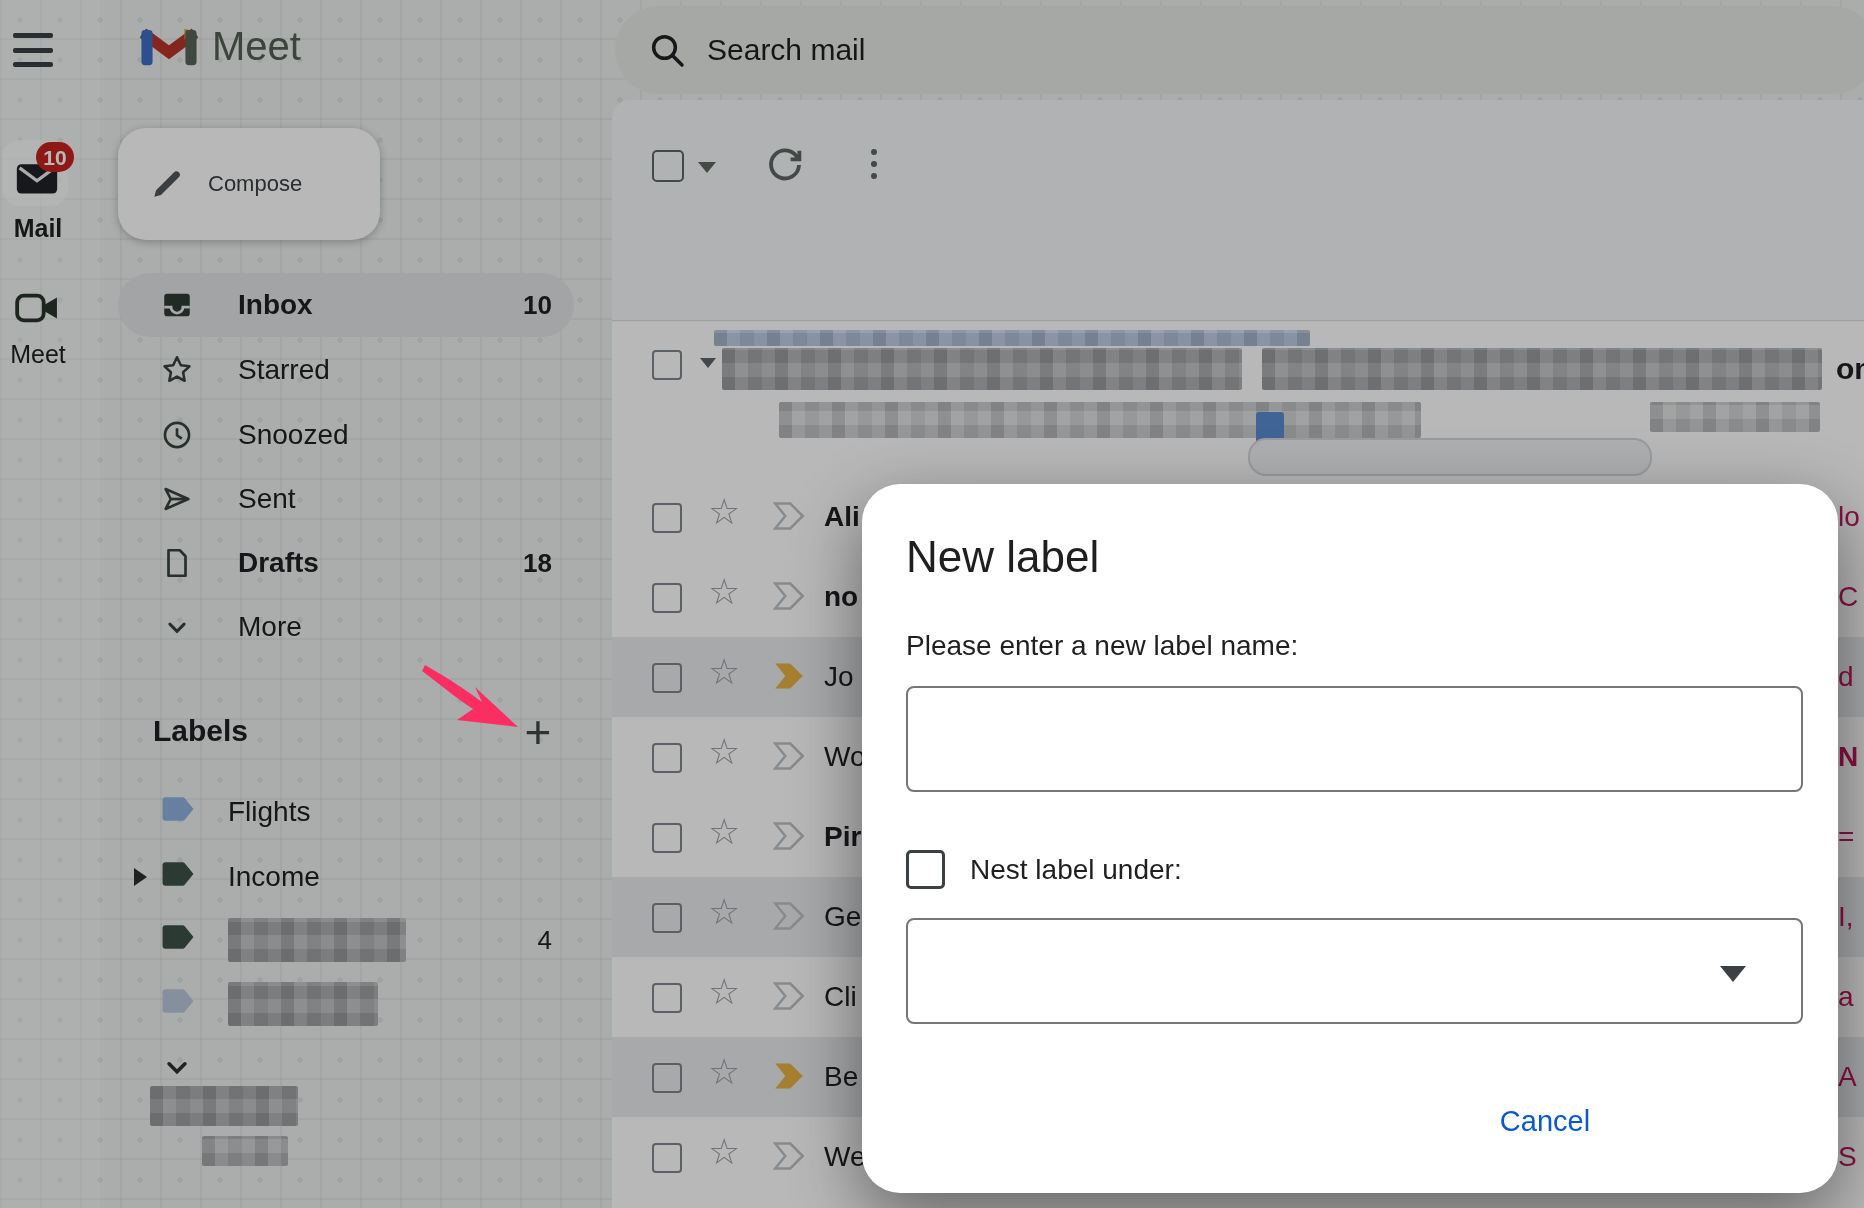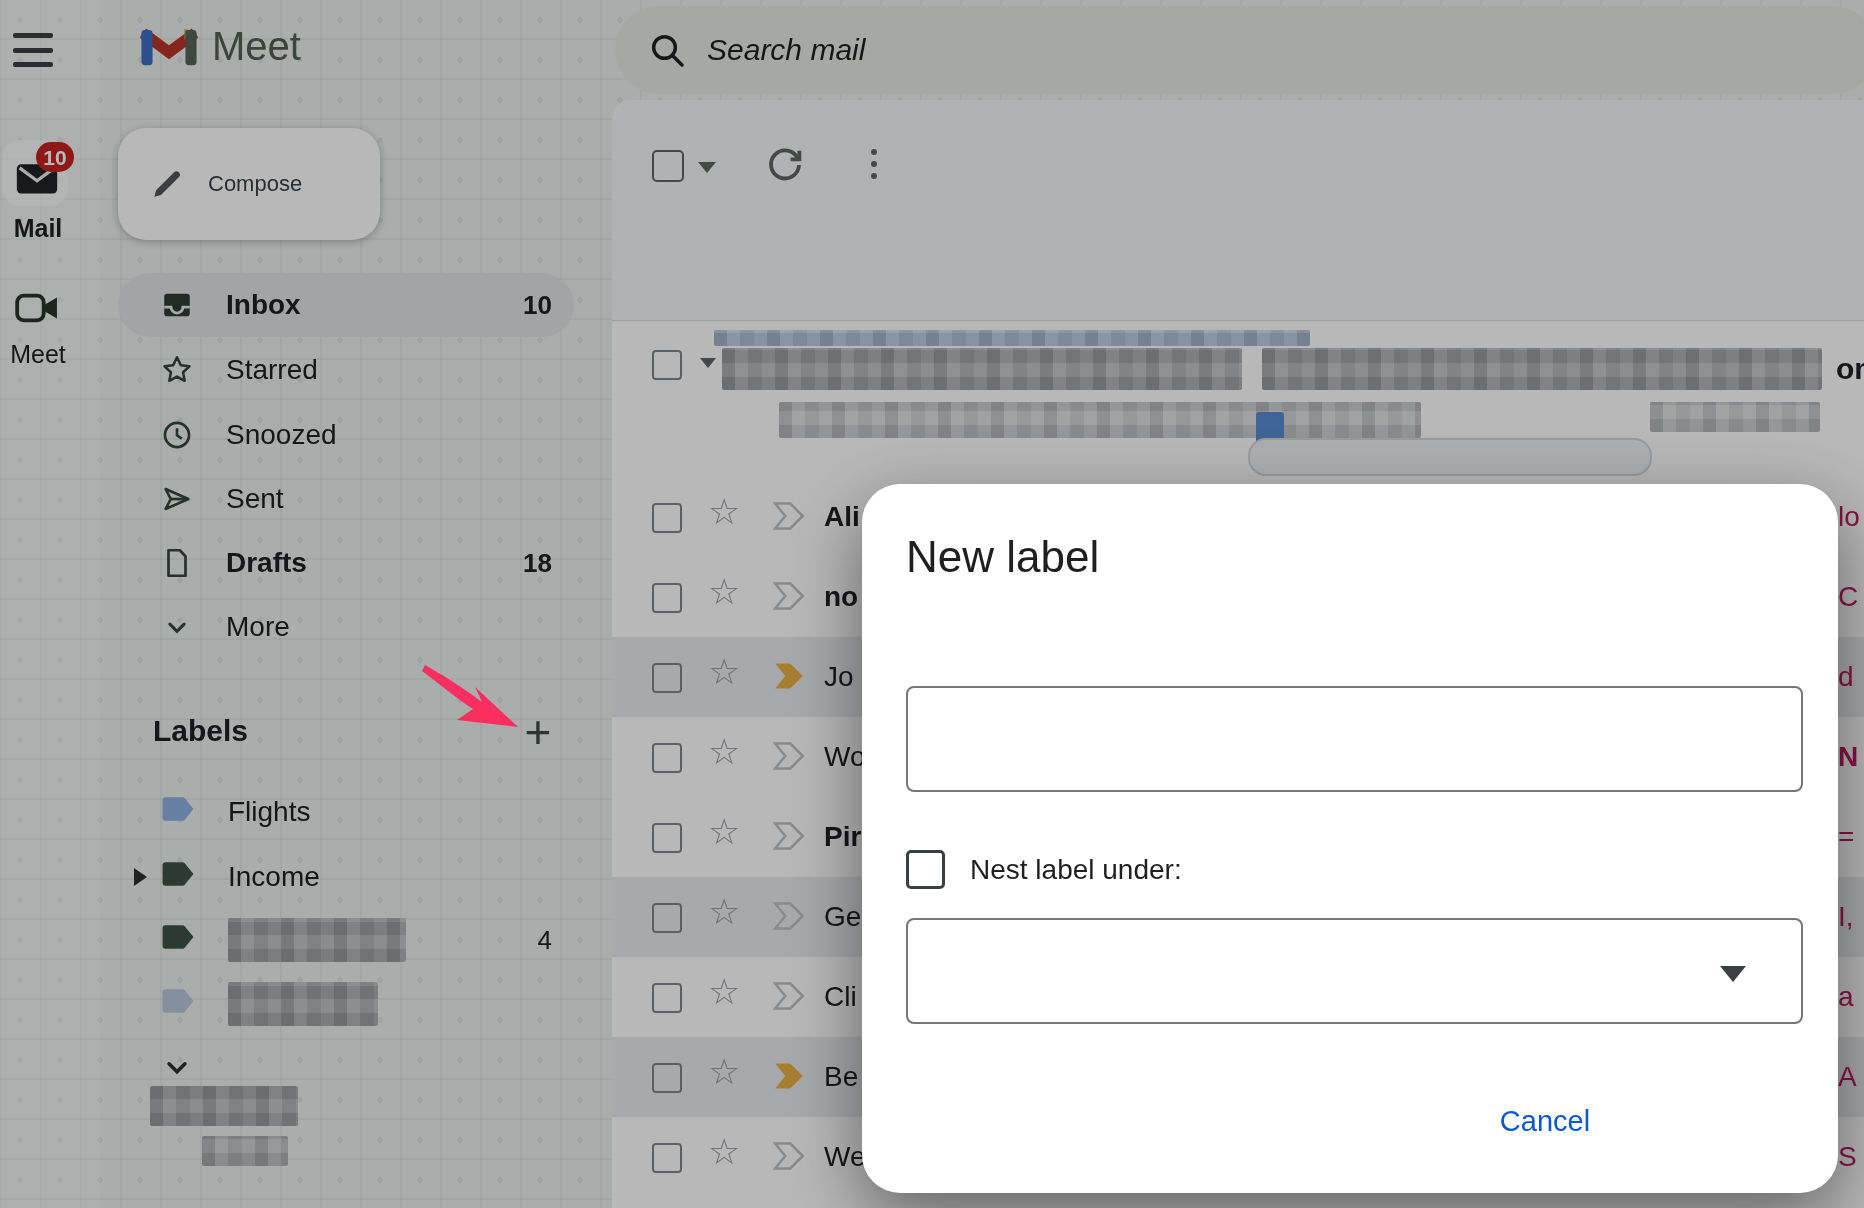--- a/index.html
+++ b/index.html
@@ -32,21 +32,21 @@
   #search-input{border:none;background:transparent;outline:none;font-size:30px;color:#1f1f1f;width:900px;
      font-family:"Liberation Sans",sans-serif;}
   #search-input::placeholder{color:#1f1f1f;opacity:1;}
   
   #compose-btn{position:absolute;left:118px;top:128px;width:262px;height:112px;border-radius:28px;background:#ffffff;
     box-shadow:0 2px 8px rgba(60,64,67,0.35);display:flex;align-items:center;cursor:pointer;}
   #compose-label{font-size:22px;font-weight:500;color:#3c4043;margin-left:22px;}
   .nav-item{position:absolute;left:118px;width:456px;height:64px;border-radius:32px;display:flex;align-items:center;cursor:pointer;font-size:28px;color:#202124;}
   .nav-item.active{background:#e2e4e5;}
   .nav-item .nicon{width:34px;height:34px;margin-left:42px;flex:0 0 auto;display:flex;align-items:center;justify-content:center;}
-  .nav-item .nlabel{margin-left:32px;}
+  .nav-item .nlabel{margin-left:44px;}
   .nav-item .ncount{position:absolute;right:22px;font-size:26px;}
   .bold{font-weight:700;}
   #labels-header{position:absolute;left:153px;top:714px;font-size:30px;font-weight:600;color:#202124;text-align:right;}
   #add-label-btn{position:absolute;left:512px;top:706px;width:52px;height:52px;text-align:center;line-height:52px;
      font-size:46px;font-weight:300;color:#3f4a43;cursor:pointer;}
   .label-item{position:absolute;left:118px;width:456px;height:64px;display:flex;align-items:center;cursor:pointer;font-size:28px;color:#202124;}
   .label-item .expander{position:absolute;left:16px;width:0;height:0;border-left:13px solid #2d2f31;border-top:9px solid transparent;border-bottom:9px solid transparent;}
   .label-item .tagicon{width:36px;height:28px;margin-left:42px;flex:0 0 auto;}
   .label-item .llabel{margin-left:32px;}
   .label-item .lcount{position:absolute;right:22px;font-size:26px;color:#202124;}
@@ -135,21 +135,21 @@
       <rect x="0.6" y="2" width="4.6" height="14.5" rx="1.4" fill="#3e6fc7"></rect>
       <rect x="18.8" y="2" width="4.6" height="14.5" rx="1.4" fill="#57645b"></rect>
     </svg>
     <span id="gmail-logo-text">Meet</span>
   </div>
   <div id="search-bar">
     <svg width="40" height="40" viewBox="0 0 24 24" style="margin-left:32px;">
       <circle cx="10.5" cy="10.5" r="6.5" fill="none" stroke="#202124" stroke-width="2.1"></circle>
       <path d="M15.3 15.3L21 21" stroke="#202124" stroke-width="2.1" stroke-linecap="round"></path>
     </svg>
-    <input id="search-input" style="margin-left: 18px; font-style: italic;" readonly="" placeholder="Search mail">
+    <input id="search-input" style="margin-left: 18px;" readonly="" placeholder="Search mail">
   </div>
 
   <div id="compose-btn">
     <svg width="38" height="38" viewBox="0 0 24 24" style="margin-left:30px;">
       <path d="M4 20l4.2-1L19.6 7.6a2.2 2.2 0 0 0-3.1-3.1L5.1 15.9z" fill="#52575b"></path>
     </svg>
     <span id="compose-label">Compose</span>
   </div>
   <div id="nav-list">
       <div class="nav-item active" style="top: 273px;">
@@ -384,20 +384,21 @@
           <span class="row-edge">S</span>
         </div>
       </div>
     <div class="abs" style="left:0;top:1097px;width:1252px;height:11px;background:#fff;"></div>
   </div>
 
   <div id="dim-overlay"></div>
 
   <div id="dialog">
     <div id="dialog-title">New label</div>
+    <div id="dialog-prompt">Please enter a new label name:</div>
     <input id="label-name-input" value="" style="">
     <div id="nest-checkbox"></div>
     <div id="nest-label">Nest label under:</div>
     <div id="nest-select">
       <div id="select-arrow"></div>
     </div>
     <div id="cancel-btn">Cancel</div>
   </div>
 
   <svg id="annotation-arrow" width="160" height="120" viewBox="0 0 160 120">

